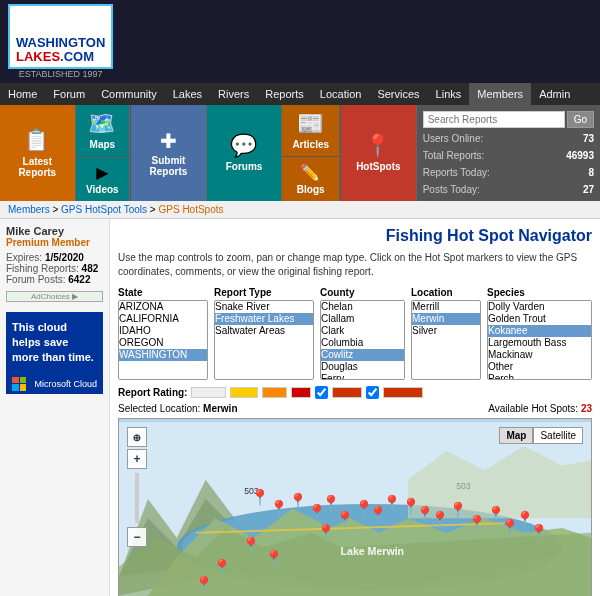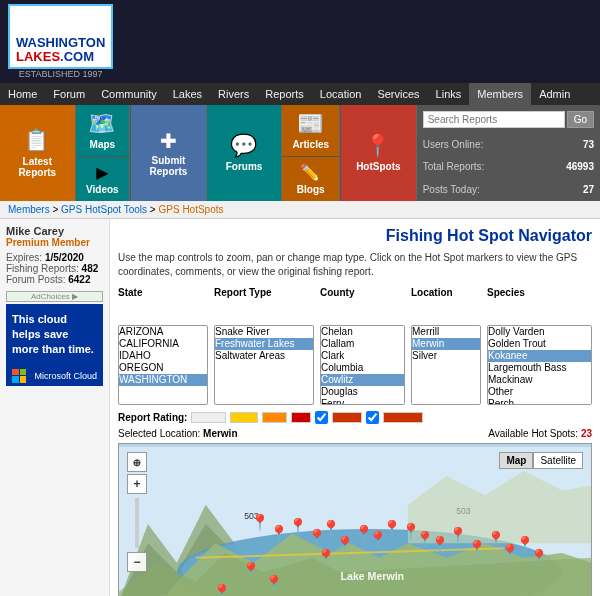--- a/index.html
+++ b/index.html
@@ -48,21 +48,21 @@
     .ad-box { background: #e8f4e8; border: 1px solid #aaa; margin-top: 6px; font-size: 9px; text-align: center; color: #333; }
     .ad-label { font-size: 8px; color: #888; }
 
     
     #content { flex: 1; padding: 8px; }
     .page-title { text-align: right; color: #003399; font-size: 16px; font-weight: bold; margin-bottom: 6px; }
     .page-desc { font-size: 10px; color: #333; margin-bottom: 8px; line-height: 1.4; }
 
     
     #filters { display: flex; gap: 6px; margin-bottom: 6px; font-size: 10px; }
-    .filter-col { display: flex; flex-direction: column; gap: 25px; }
+    .filter-col { display: flex; flex-direction: column; }
     .filter-col label { font-weight: bold; color: #000; margin-bottom: 2px; font-size: 10px; }
     .filter-col select { font-size: 10px; border: 1px solid #999; width: 90px; height: 80px; }
     .filter-col select.species-sel { width: 105px; height: 80px; }
 
     
     #rating-row { display: flex; align-items: center; gap: 4px; margin-bottom: 4px; font-size: 10px; }
     .rating-label { font-weight: bold; }
     .rating-bar { height: 12px; display: inline-block; }
     .rb-empty { background: #ddd; width: 40px; }
     .rb-yellow { background: #ffcc00; width: 30px; }
@@ -169,20 +169,24 @@
     </div>
     <div class="stat-row">
       <span class="stat-label">Users Online:</span>
       <span class="stat-val">73</span>
     </div>
     <div class="stat-row">
       <span class="stat-label">Total Reports:</span>
       <span class="stat-val">46993</span>
     </div>
     <div class="stat-row">
+      <span class="stat-label">Reports Today:</span>
+      <span class="stat-val">8</span>
+    </div>
+    <div class="stat-row">
       <span class="stat-label">Posts Today:</span>
       <span class="stat-val">27</span>
     </div>
   </div>
 </div>
 
 <div id="breadcrumb">
   <a>Members</a> &gt;
   <a>GPS HotSpot Tools</a> &gt;
   <a style="color:#cc6600;">GPS HotSpots</a>
@@ -195,21 +199,21 @@
     <div class="member-type">Premium Member</div>
     <div style="margin-top:4px;">
       <div><span class="sidebar-label">Expires:</span> <span class="sidebar-val">1/5/2020</span></div>
       <div><span class="sidebar-label">Fishing Reports:</span> <span class="sidebar-val">482</span></div>
       <div><span class="sidebar-label">Forum Posts:</span> <span class="sidebar-val">6422</span></div>
     </div>
     <div class="ad-box">
       <div class="ad-label">AdChoices ▶</div>
     </div>
 
-    <div id="cloud-ad" style="margin-top:2px; background:#003399; color:#fff; font-size:11px; font-weight:bold; padding:8px 6px; line-height:1.4;">
+    <div id="cloud-ad" style="margin-top:10px; background:#003399; color:#fff; font-size:11px; font-weight:bold; padding:8px 6px; line-height:1.4;">
       This cloud helps save more than time.
     </div>
     <div id="cloud-ad-bottom" style="background:#003399; color:#fff; display:flex; align-items:center; padding:3px 6px; gap:4px;">
       <div class="win-flag">
         <span></span>
           <span></span>
           <span></span>
           <span></span>
       </div>
       <span style="font-size:9px; color:#fff;">Microsoft Cloud</span>

